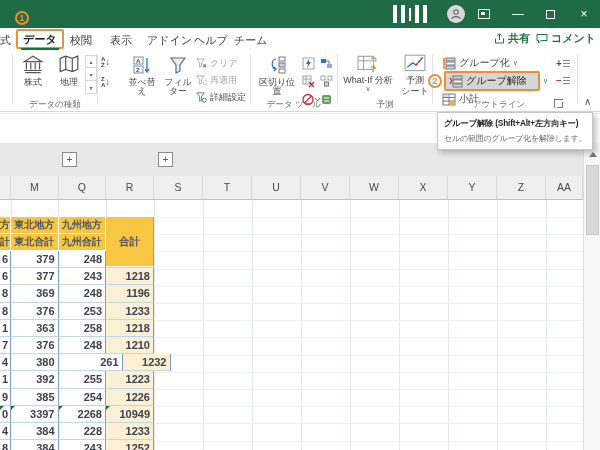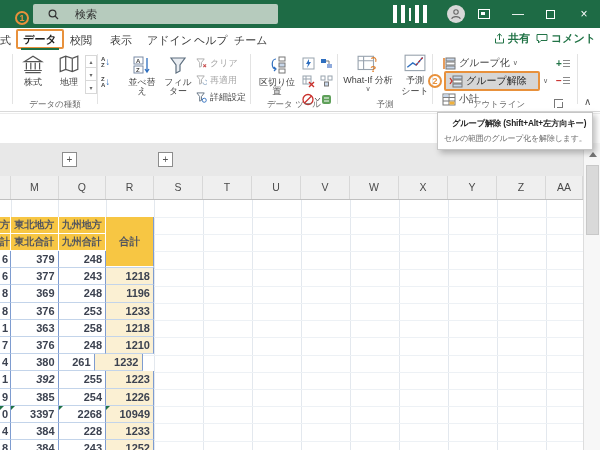--- a/index.html
+++ b/index.html
@@ -67,21 +67,21 @@
   .dlgl::after { content:""; position:absolute; left:2px; top:2px; width:5px; height:5px;
     border-right:1px solid #777; border-bottom:1px solid #777; }
   .collapse-chev { position:absolute; font-size:10px; color:#555; }
 
   .gapstrip { position:absolute; left:0; top:113px; width:600px; height:30px; background:#fff;
     border-top:1px solid #ECECEC; }
 
   
   .tooltip { position:absolute; left:437px; top:112px; width:156px; background:#fff;
     border:1px solid #C6C6C6; box-shadow:3px 3px 6px rgba(0,0,0,.25); z-index:70; padding:5px 6px; }
-  .tooltip .tt { font-size:8.3px; font-weight:bold; color:#1f1f1f; white-space:nowrap; letter-spacing:-0.2px;margin-left:8px; }
+  .tooltip .tt { font-size:8.3px; font-weight:bold; color:#1f1f1f; white-space:nowrap; letter-spacing:-0.2px; }
   .tooltip .tb { font-size:8px; color:#6e6e6e; margin-top:4px; white-space:nowrap; letter-spacing:-0.2px; }
 
   
   .sheet { position:absolute; left:0; top:143px; width:600px; height:307px; background:#fff; }
   .outlinepane { position:absolute; left:0; top:0; width:583px; height:33px; background:#E8E8E8; }
   .plusbtn { position:absolute; top:9px; width:15px; height:15px; background:#fff; border:1px solid #8C8C8C;
     font-size:10px; color:#555; text-align:center; line-height:13px; }
   .colheaders { position:absolute; left:0; top:33px; width:583px; height:24px; background:#EFEFEF;
     border-bottom:1px solid #C0C0C0; }
   .colh { position:absolute; top:0; height:23px; font-size:10.5px; color:#4a4a4a; text-align:center;
@@ -108,27 +108,20 @@
   .sb-up { position:absolute; top:2px; left:1px; width:15px; height:18px; background:#F7F7F7;
     display:flex; align-items:center; justify-content:center; }
   .sb-up i { width:0; height:0; border-left:4px solid transparent; border-right:4px solid transparent;
     border-bottom:5px solid #777; }
   .sb-thumb { position:absolute; top:22px; left:2px; width:13px; height:70px; background:#D9D9D9; border:1px solid #C8C8C8; }
 </style>
 </head>
 <body>
 
 <div class="titlebar">
-  <div class="searchbox">
-    <svg width="11" height="11" viewBox="0 0 11 11">
-        <circle cx="4.5" cy="4.5" r="3.4" fill="none" stroke="#333" stroke-width="1.2"></circle>
-        <line x1="7" y1="7" x2="10" y2="10" stroke="#333" stroke-width="1.2"></line>
-      </svg>
-    <span>検索</span>
-  </div>
   <div class="tb-bars">
     <i style="width:4px;height:18px"></i>
       <i style="width:4px;height:18px"></i>
       <i style="width:2px;height:13px"></i>
       <i style="width:4px;height:18px"></i>
       <i style="width:4px;height:18px"></i>
   </div>
   <div class="avatar">
     <svg width="12" height="12" viewBox="0 0 12 12">
         <circle cx="6" cy="4" r="2.2" fill="none" stroke="#666" stroke-width="1.1"></circle>
@@ -456,26 +449,26 @@
       </div>
       <div class="trow" style="top: 137px; height: 17.2px;">
         <div class="dc c0" style="width: 11px;">7</div>
         <div class="dc c1" style="width: 47.5px;">376</div>
         <div class="dc c2" style="width: 47.5px;">248</div>
         <div class="dc c3" style="width: 48px;">1210</div>
       </div>
       <div class="trow" style="top: 154.2px; height: 17.2px;">
         <div class="dc c0" style="width: 11px;">4</div>
         <div class="dc c1" style="width: 47.5px;">380</div>
-        <div class="dc c2" style="width: 36px;">261</div>
+        <div class="dc c2" style="width: 64px;">261</div>
         <div class="dc c3" style="width: 48px;">1232</div>
       </div>
       <div class="trow" style="top: 171.4px; height: 17.2px;">
         <div class="dc c0" style="width: 11px;">1</div>
-        <div class="dc c1" style="width: 47.5px; font-style: italic;">392</div>
+        <div class="dc c1" style="width: 47.5px;">392</div>
         <div class="dc c2" style="width: 47.5px;">255</div>
         <div class="dc c3" style="width: 48px;">1223</div>
       </div>
       <div class="trow" style="top: 188.6px; height: 17.2px;">
         <div class="dc c0" style="width: 11px;">9</div>
         <div class="dc c1" style="width: 47.5px;">385</div>
         <div class="dc c2" style="width: 47.5px;">254</div>
         <div class="dc c3" style="width: 48px;">1226</div>
       </div>
       <div class="trow" style="top: 205.8px; height: 17.2px;">

